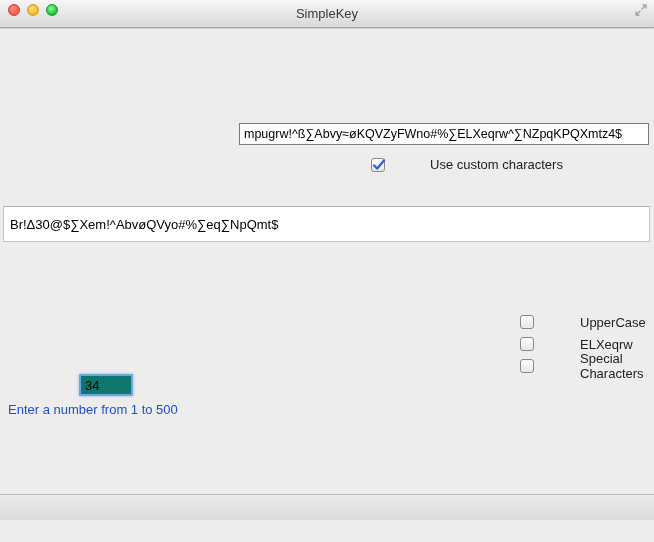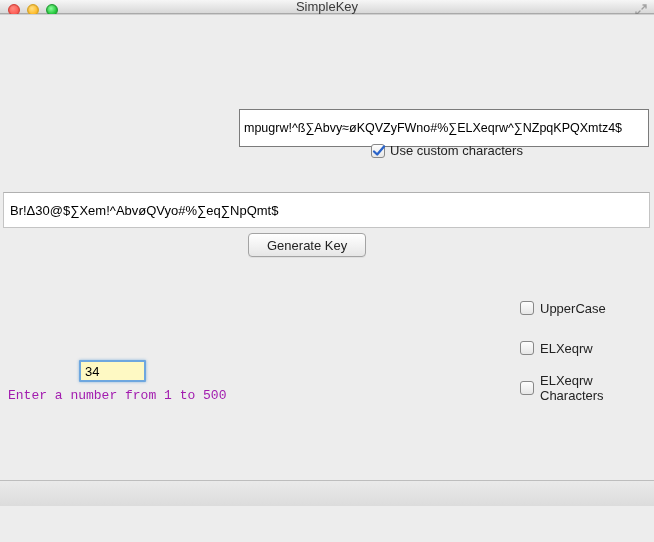--- a/index.html
+++ b/index.html
@@ -4,21 +4,21 @@
   <style>
     * { box-sizing: border-box; margin: 0; padding: 0; }
     html, body { width: 654px; height: 542px; overflow: hidden; }
     body {
       font-family: "Lucida Grande", "Helvetica Neue", Arial, sans-serif;
       font-size: 13px;
       color: #222;
       background: #ededed;
     }
     .titlebar {
-      height: 14px;
+      height: 28px;
       background: linear-gradient(to bottom, #f6f6f6 0%, #d8d8d8 100%);
       border-bottom: 1px solid #a9a9a9;
       position: relative;
       display: flex;
       align-items: center;
       justify-content: center;
     }
     .traffic-lights {
       position: absolute;
       left: 8px;
@@ -57,21 +57,21 @@
     .custom-chars-input {
       position: absolute;
       left: 239px;
       top: 94px;
       width: 410px;
       height: 22px;
       border: 1px solid #7b7b7b;
       background: #fff;
       font-family: "Lucida Grande", "Helvetica Neue", Arial, sans-serif;
       font-size: 12.5px;
-      padding: 18px 4px;
+      padding: 2px 4px;
       white-space: nowrap;
       overflow: hidden;
     }
     .use-custom-row {
       position: absolute;
       left: 371px;
       top: 128px;
       display: flex;
       align-items: center;
       gap: 5px;
@@ -90,20 +90,21 @@
       display: none;
       position: absolute;
       left: -1px;
       top: -2px;
       width: 16px;
       height: 16px;
     }
     .cb-label {
       font-size: 13px;
       color: #222;
+      margin-left: 40px;
     }
     .output-input {
       position: absolute;
       left: 3px;
       top: 177px;
       width: 647px;
       height: 24px;
       border: 1px solid #c4c4c4;
       border-top-color: #b0b0b0;
       background: #fff;
@@ -127,50 +128,49 @@
       color: #222;
       cursor: default;
       box-shadow: 0 1px 0 rgba(0,0,0,0.05);
     }
     .char-options {
       position: absolute;
       left: 520px;
       top: 284px;
       display: flex;
       flex-direction: column;
-      gap: 22px;
+      gap: 4px;
     }
     .char-row {
       display: flex;
       align-items: center;
       gap: 6px;
       height: 18px;
     }
     .len-input {
       position: absolute;
       left: 79px;
       top: 345px;
-      width: 67px;
+      width: 54px;
       height: 22px;
       border: 2px solid #6ea7df;
       border-radius: 1px;
-      background: #fef9c3;
+      background: #0f766e;
       font-family: inherit;
       font-size: 13px;
       padding: 1px 4px;
       outline: none;
       box-shadow: 0 0 3px rgba(94,158,214,0.7);
     }
     .len-hint {
       position: absolute;
       left: 8px;
       top: 373px;
       font-size: 13px;
-      color: #a21caf;
-      font-family: Liberation Mono, monospace;
+      color: #1d4ed8;
     }
     .footer-bar {
       position: absolute;
       left: 0;
       bottom: 0;
       width: 100%;
       height: 26px;
       border-top: 1px solid #bdbdbd;
       background: linear-gradient(to bottom, #eaeaea, #dcdcdc);
     }
@@ -198,40 +198,39 @@
     <div class="checkbox checked">
       <svg viewBox="0 0 16 16">
           <path d="M3 8.5 L6.2 11.5 L13 3.5" stroke="#2a63c9" stroke-width="2.3" fill="none" stroke-linecap="round" stroke-linejoin="round"></path>
         </svg>
     </div>
     <span class="cb-label">Use custom characters</span>
   </div>
 
   <input type="text" class="output-input" value="Br!Δ30@$∑Xem!^AbvøQVyo#%∑eq∑NpQmt$" style="">
 
-  <button class="generate-btn">Generate Key</button>
 
   <div class="char-options">
     <div class="char-row">
       <div class="checkbox">
         
       </div>
       <span class="cb-label">UpperCase</span>
     </div>
     <div class="char-row">
       <div class="checkbox">
         
       </div>
       <span class="cb-label">ELXeqrw</span>
     </div>
     <div class="char-row">
       <div class="checkbox">
         
       </div>
-      <span class="cb-label">ELXeqrw Characters</span>
+      <span class="cb-label">Special Characters</span>
     </div>
   </div>
 
   <input type="text" class="len-input" value="34" style="">
 
   <div class="len-hint">Enter a number from 1 to 500</div>
 
   <div class="footer-bar"></div>
 </div>
 

